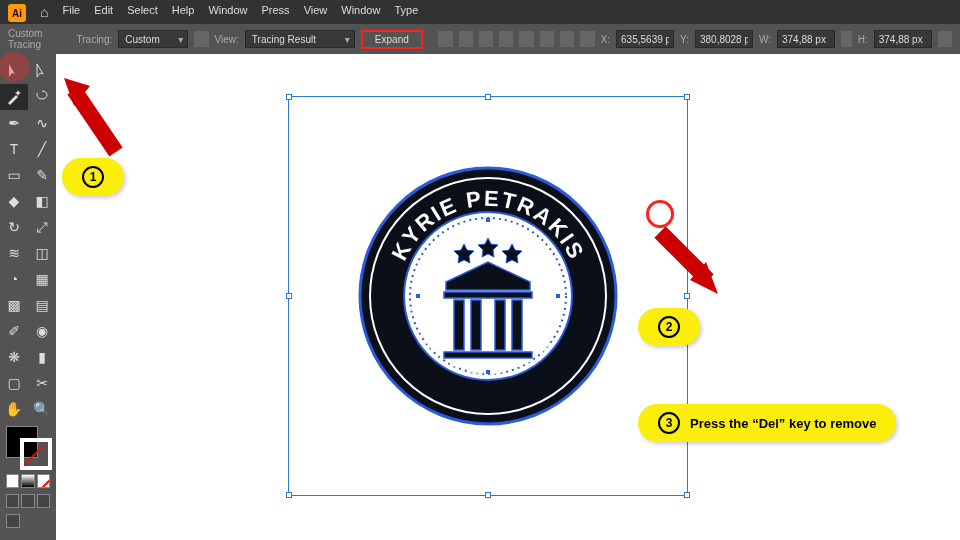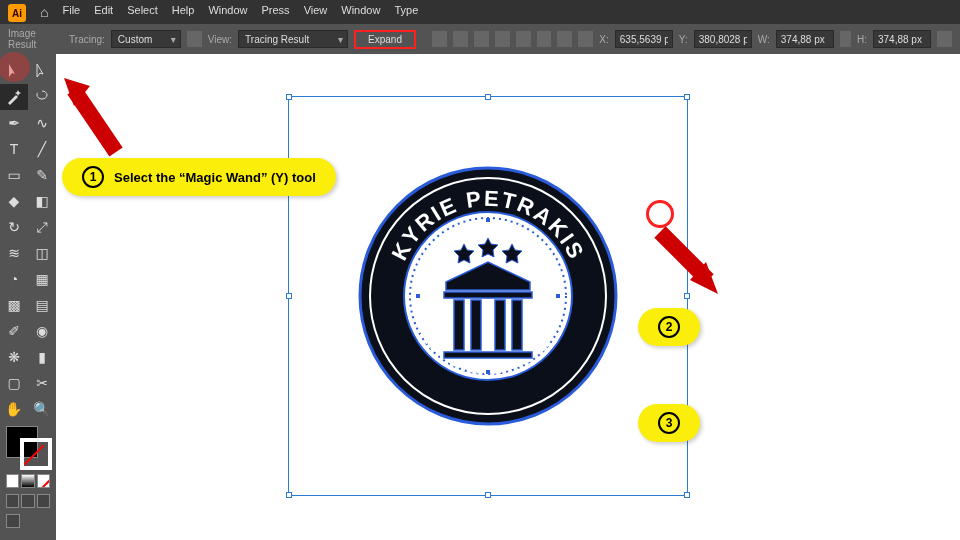--- a/index.html
+++ b/index.html
@@ -49,21 +49,21 @@
   <span>Select</span>
   <span>Help</span>
   <span>Window</span>
   <span>Press</span>
   <span>View</span>
   <span>Window</span>
   <span>Type</span>
 </div>
 
 <div class="controlbar">
-  <span class="lbl">Image Result</span>
+  <span class="lbl">Custom Tracing</span>
   <span class="lbl">Tracing:</span>
   <div class="select-box" style="min-width:70px">
       <span>Custom</span>
     </div>
   <span class="ctl-icon"></span>
   <span class="lbl">View:</span>
   <div class="select-box" style="min-width:110px">
       <span>Tracing Result</span>
     </div>
   <button class="expand-btn">Expand</button>
@@ -242,21 +242,21 @@
     <path d="M60 80 L18 18" stroke="#c00" stroke-width="16"></path>
     <path d="M8 6 L34 14 L18 34 Z" fill="#c00"></path>
   </svg>
   <svg class="arrow" style="left:596px;top:170px" width="80" height="80">
     <path d="M8 8 L56 56" stroke="#c00" stroke-width="16"></path>
     <path d="M66 70 L38 56 L54 38 Z" fill="#c00"></path>
   </svg>
 
   <div class="callout" style="left:6px;top:104px">
     <div class="num">1</div>
-    <span>Select the “Magic Wand” (Y) tool</span>
   </div>
   <div class="callout" style="left:582px;top:254px">
     <div class="num">2</div>
   </div>
   <div class="callout" style="left:582px;top:350px">
     <div class="num">3</div>
+    <span>Press the “Del” key to remove</span>
   </div>
 </div>
 
 </body></html>

